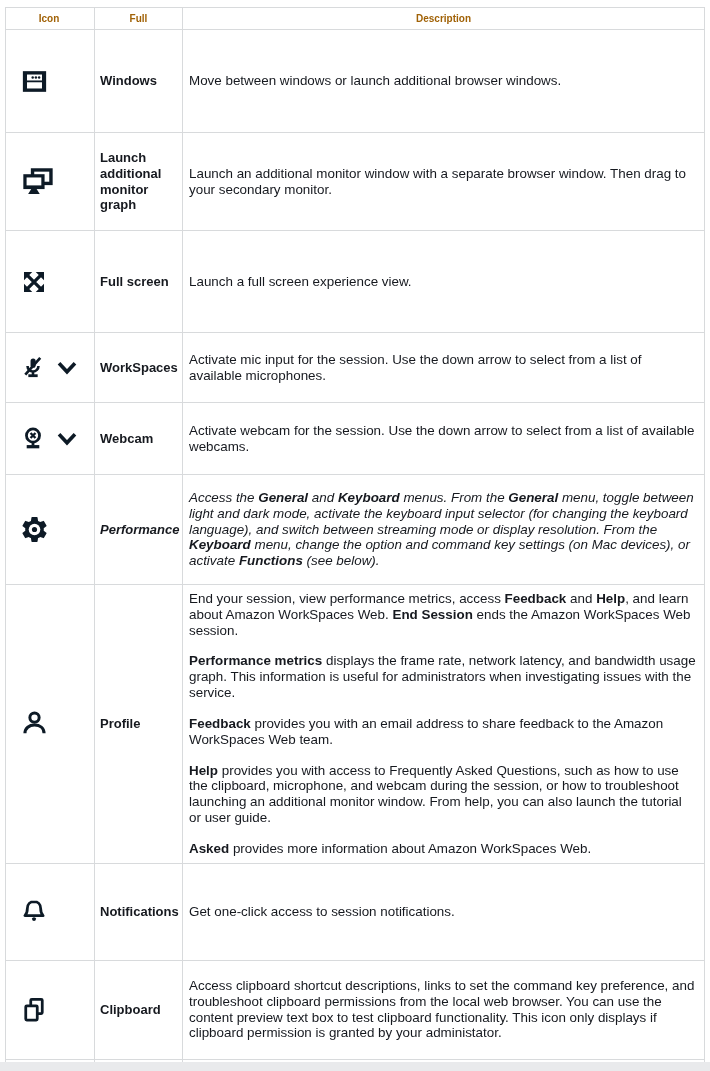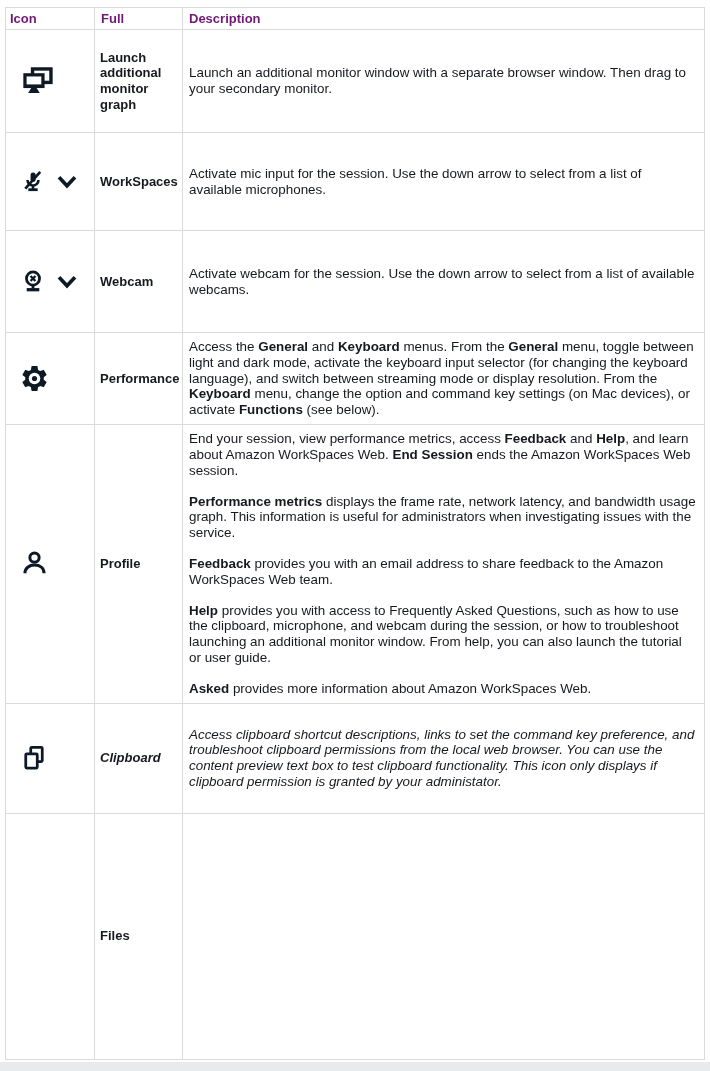--- a/index.html
+++ b/index.html
@@ -11,22 +11,22 @@
   .table-wrap{position:absolute;left:5px;top:7px;width:699px;}
   table{
     border-collapse:collapse;table-layout:fixed;width:699px;
     border:1px solid #bfc3c7;
   }
   col.c-icon{width:89px;}
   col.c-title{width:88px;}
   col.c-desc{width:522px;}
   th,td{border:1px solid #d8dadc;vertical-align:middle;}
   th{
-    text-align:left;font-size:13px;font-weight:bold;
-    padding:3px 6px 3px 6px;height:15px;color:#701a75;
+    text-align:center;font-size:10px;font-weight:bold;
+    padding:3px 6px 3px 6px;height:15px;color:#a16207;
   }
   th.h-icon{padding-left:4px;}
   td.icon-cell{padding:4px 4px 4px 13px;}
   .icon-group{display:flex;align-items:center;gap:9px;}
   td.title-cell{
     font-weight:bold;font-size:13px;line-height:1.2;
     padding:4px 2px 4px 5px;
   }
   td.desc-cell{
     font-size:13.4px;line-height:1.18;
@@ -67,32 +67,71 @@
         <th class="h-icon">Icon</th>
         <th>Full</th>
         <th>Description</th>
       </tr>
     </thead>
     <tbody id="rows">
         <tr>
           <td class="icon-cell">
             <span class="icon-group">
               <span class="icon">
+                <svg width="31" height="31" viewBox="0 0 24 24">
+                  <rect x="3" y="4" width="18" height="16" fill="#0d1a26"></rect>
+                  <rect x="6.2" y="6.6" width="11.6" height="4.6" fill="#fff"></rect>
+                  <circle cx="10.6" cy="8.9" r="0.95" fill="#0d1a26"></circle>
+                  <circle cx="13.1" cy="8.9" r="0.95" fill="#0d1a26"></circle>
+                  <circle cx="15.6" cy="8.9" r="0.95" fill="#0d1a26"></circle>
+                  <rect x="6.2" y="12.6" width="11.6" height="4.8" fill="#fff"></rect>
+                </svg>
+              </span>
+            </span>
+          </td>
+          <td class="title-cell">Windows</td>
+          <td class="desc-cell">
+            <p>Move between windows or launch additional browser windows.</p>
+          </td>
+        </tr>
+        <tr>
+          <td class="icon-cell">
+            <span class="icon-group">
+              <span class="icon">
                 <svg width="37" height="34" viewBox="0 0 26 24">
                   <rect x="9.5" y="3.5" width="13" height="9.5" fill="none" stroke="#0d1a26" stroke-width="2.4"></rect>
                   <rect x="3" y="6.5" width="15" height="10.5" fill="#0d1a26"></rect>
                   <rect x="5.3" y="8.8" width="10.4" height="5.6" fill="#fff"></rect>
                   <path d="M8.6 17 L12.4 17 L14.6 20.4 L6.4 20.4 Z" fill="#0d1a26"></path>
                 </svg>
               </span>
             </span>
           </td>
           <td class="title-cell">Launch additional monitor graph</td>
           <td class="desc-cell">
             <p>Launch an additional monitor window with a separate browser window. Then drag to your secondary monitor.</p>
+          </td>
+        </tr>
+        <tr>
+          <td class="icon-cell">
+            <span class="icon-group">
+              <span class="icon">
+                <svg width="30" height="30" viewBox="0 0 24 24">
+                  <path d="M6.5 6.5 L17.5 17.5 M17.5 6.5 L6.5 17.5" stroke="#0d1a26" stroke-width="2.6"></path>
+                  <path d="M4 4 H10.6 L4 10.6 Z" fill="#0d1a26"></path>
+                  <path d="M20 4 V10.6 L13.4 4 Z" fill="#0d1a26"></path>
+                  <path d="M4 20 V13.4 L10.6 20 Z" fill="#0d1a26"></path>
+                  <path d="M20 20 H13.4 L20 13.4 Z" fill="#0d1a26"></path>
+                </svg>
+              </span>
+            </span>
+          </td>
+          <td class="title-cell">Full screen</td>
+          <td class="desc-cell">
+            <p>Launch a full screen experience view.</p>
           </td>
         </tr>
         <tr>
           <td class="icon-cell">
             <span class="icon-group">
               <span class="icon">
                 <svg width="28" height="28" viewBox="0 0 24 24">
                   <rect x="9.9" y="3.8" width="4.4" height="8" rx="2.2" fill="#0d1a26"></rect>
                   <path d="M7.3 10.3 a4.7 4.7 0 0 0 9.4 0" fill="none" stroke="#0d1a26" stroke-width="2.2"></path>
                   <line x1="12" y1="15.2" x2="12" y2="18" stroke="#0d1a26" stroke-width="2.2"></line>
@@ -163,20 +202,37 @@
               </span>
             </span>
           </td>
           <td class="title-cell">Profile</td>
           <td class="desc-cell">
             <p>End your session, view performance metrics, access <b>Feedback</b> and <b>Help</b>, and learn about Amazon WorkSpaces Web.  <b>End Session</b> ends the Amazon WorkSpaces Web session.</p>
             <p><b>Performance metrics</b> displays the frame rate, network latency, and bandwidth usage graph. This information is useful for administrators when investigating issues with the service.</p>
             <p><b>Feedback</b> provides you with an email address to share feedback to the Amazon WorkSpaces Web team.</p>
             <p><b>Help</b> provides you with access to Frequently Asked Questions, such as how to use the clipboard, microphone, and webcam during the session, or how to troubleshoot launching an additional monitor window.  From help, you can also launch the tutorial or user guide.</p>
             <p><b>Asked</b> provides more information about Amazon WorkSpaces Web.</p>
+          </td>
+        </tr>
+        <tr>
+          <td class="icon-cell">
+            <span class="icon-group">
+              <span class="icon">
+                <svg width="30" height="30" viewBox="0 0 24 24">
+                  <path d="M12 3.6 c-3.1 0-5.3 2.3-5.3 5.4 0 3.2-1 4.9-2 5.9 h14.6 c-1-1-2-2.7-2-5.9 0-3.1-2.2-5.4-5.3-5.4z" fill="none" stroke="#0d1a26" stroke-width="2.2" stroke-linejoin="round"></path>
+                  <path d="M10.2 16.9 a1.9 1.9 0 0 0 3.6 0" fill="#0d1a26"></path>
+                  <circle cx="12" cy="17.6" r="1.5" fill="#0d1a26"></circle>
+                </svg>
+              </span>
+            </span>
+          </td>
+          <td class="title-cell">Notifications</td>
+          <td class="desc-cell">
+            <p>Get one-click access to session notifications.</p>
           </td>
         </tr>
         <tr>
           <td class="icon-cell">
             <span class="icon-group">
               <span class="icon">
                 <svg width="30" height="30" viewBox="0 0 24 24">
                   <rect x="9.4" y="3.4" width="9.2" height="11.4" rx="0.8" fill="#fff" stroke="#0d1a26" stroke-width="2.2"></rect>
                   <rect x="5.4" y="8.6" width="9.2" height="11.4" rx="0.8" fill="#fff" stroke="#0d1a26" stroke-width="2.2"></rect>
                 </svg>

